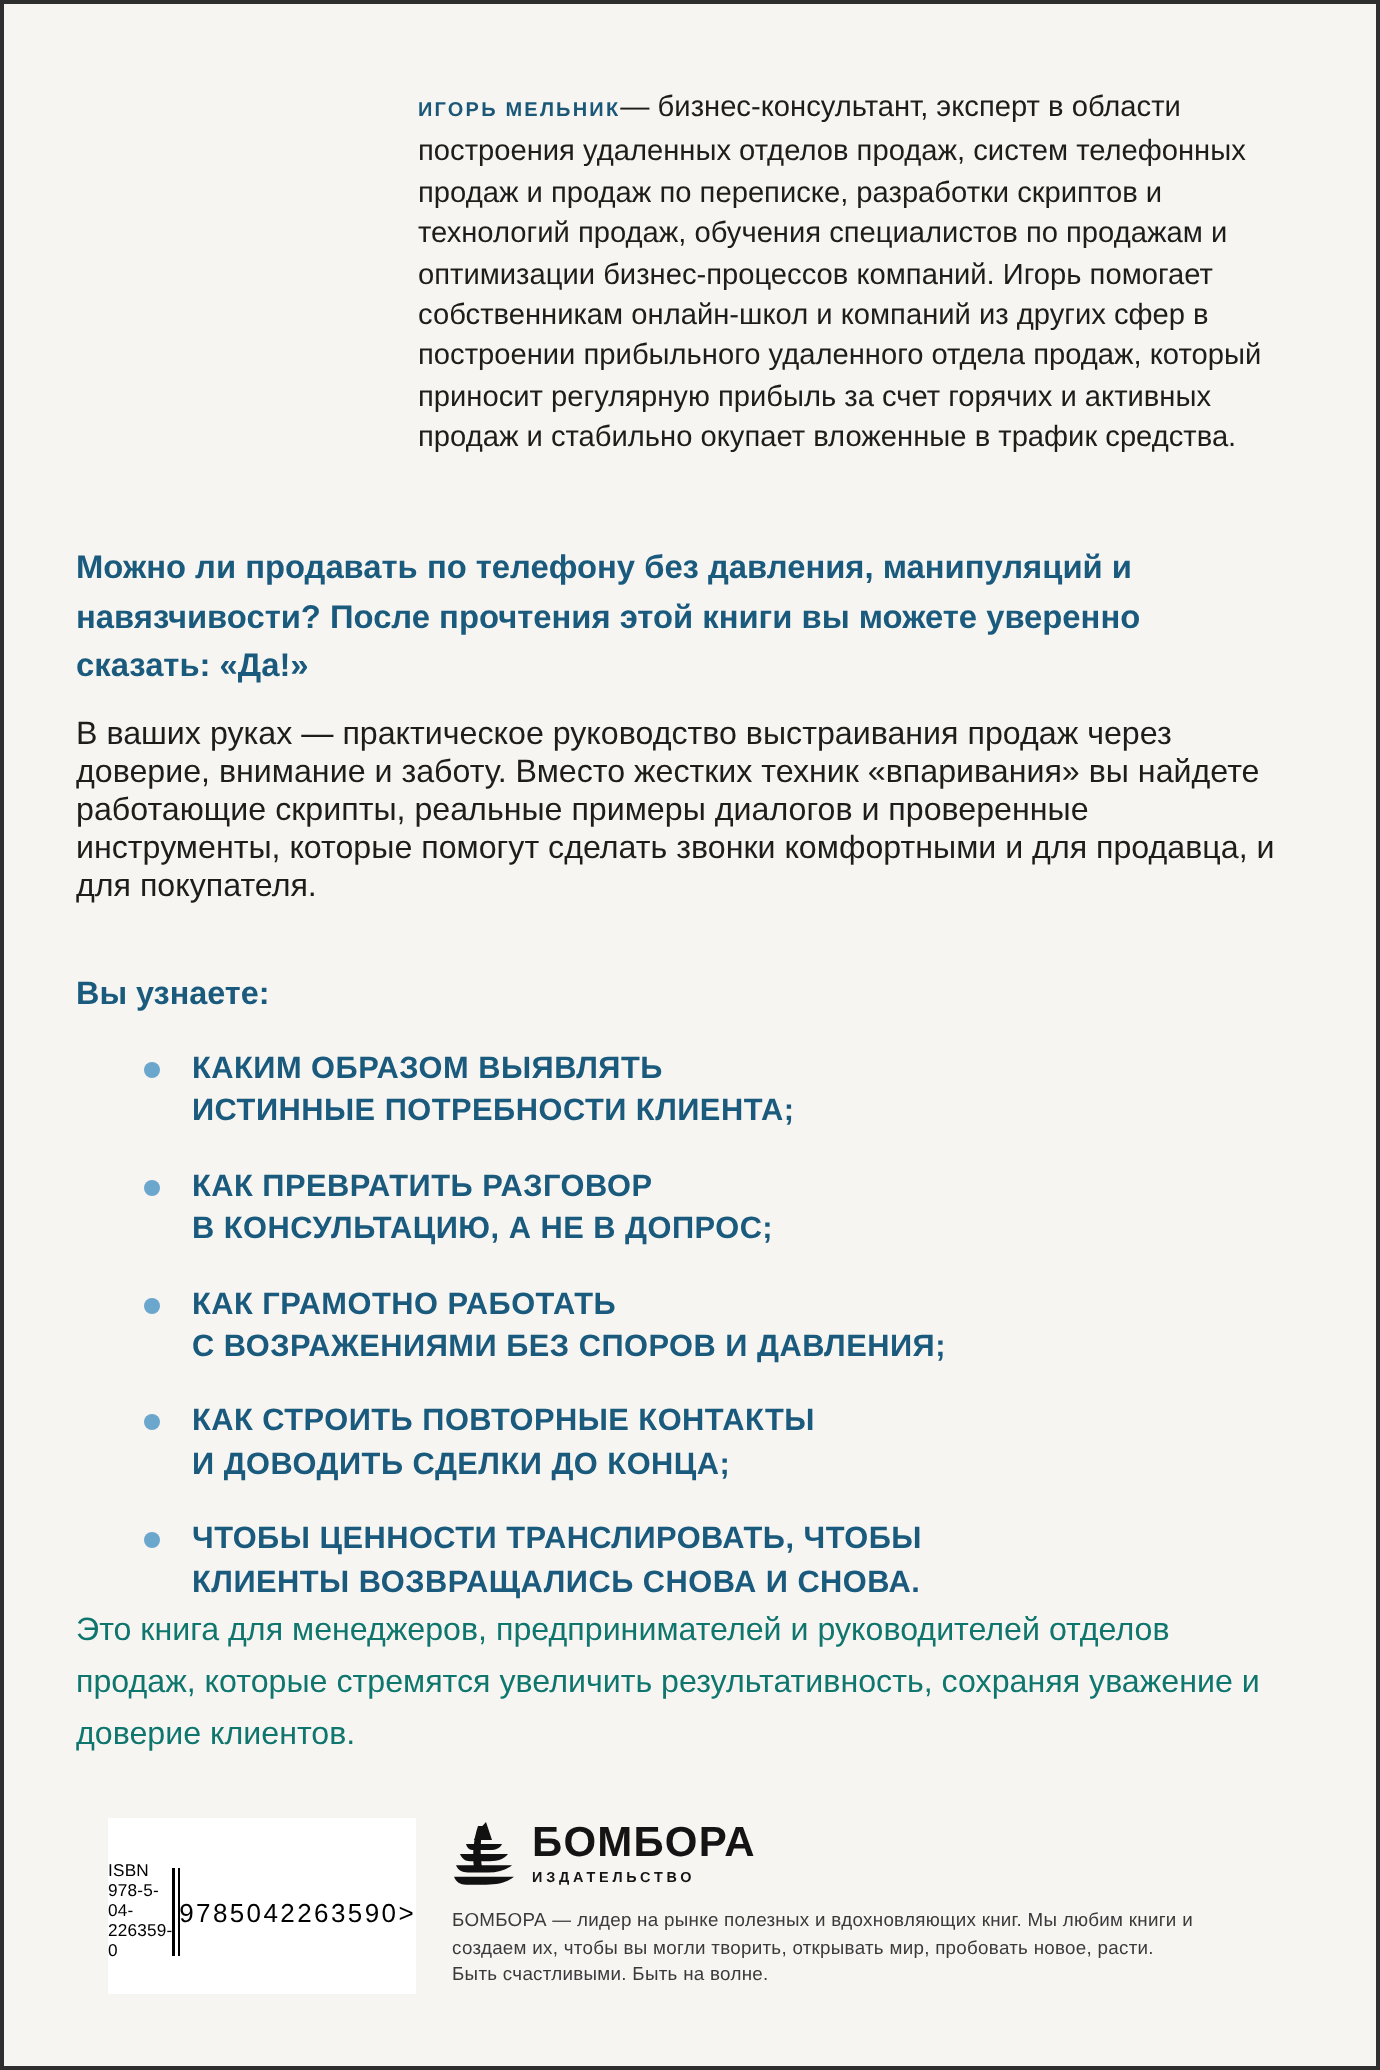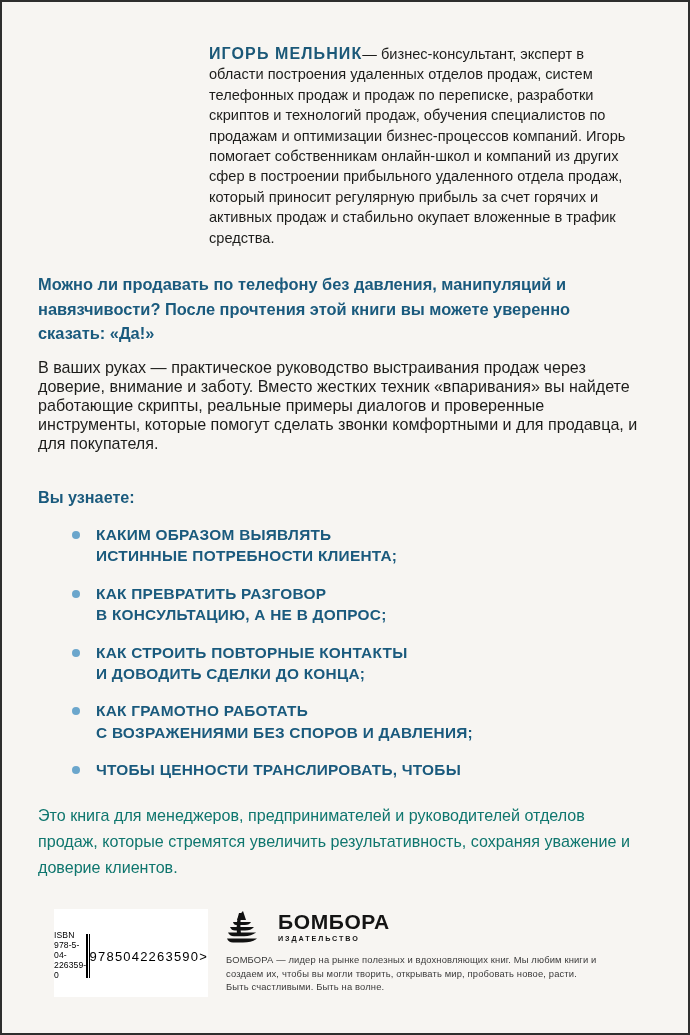--- a/index.html
+++ b/index.html
@@ -26,21 +26,21 @@
     width: 428px;
     font-size: 14.6px;
     line-height: 20.4px;
     color: #1d1d1b;
     text-align: left;
   }
   .author-name {
     font-weight: bold;
     color: #1b5878;
     letter-spacing: 1.1px;
-    font-size: 16px;
+    font-size: 10px;
   }
 
   
   .lead-question {
     position: absolute;
     left: 36px;
     top: 270px;
     width: 600px;
     font-size: 16.4px;
     line-height: 24.6px;
@@ -157,21 +157,21 @@
   
   .publisher-block {
     position: absolute;
     left: 224px;
     top: 908px;
     width: 400px;
   }
   .publisher-logo-row {
     display: flex;
     align-items: center;
-    gap: 20px;
+    gap: 8px;
   }
   .publisher-mark {
     width: 32px;
     height: 34px;
     flex: none;
   }
   .publisher-wordmark {
     display: flex;
     flex-direction: column;
     justify-content: center;
@@ -220,31 +220,32 @@
       <span class="bullet-line">КАКИМ ОБРАЗОМ ВЫЯВЛЯТЬ</span>
       <span class="bullet-line">ИСТИННЫЕ ПОТРЕБНОСТИ КЛИЕНТА;</span>
     </li>
     <li class="bullet-item">
       <span class="bullet-dot"></span>
       <span class="bullet-line">КАК ПРЕВРАТИТЬ РАЗГОВОР</span>
       <span class="bullet-line">В КОНСУЛЬТАЦИЮ, А НЕ В ДОПРОС;</span>
     </li>
     <li class="bullet-item">
       <span class="bullet-dot"></span>
+      <span class="bullet-line">КАК ГРАМОТНО РАБОТАТЬ</span>
+      <span class="bullet-line">С ВОЗРАЖЕНИЯМИ БЕЗ СПОРОВ И ДАВЛЕНИЯ;</span>
+    </li>
+    <li class="bullet-item">
+      <span class="bullet-dot"></span>
       <span class="bullet-line">КАК СТРОИТЬ ПОВТОРНЫЕ КОНТАКТЫ</span>
       <span class="bullet-line">И ДОВОДИТЬ СДЕЛКИ ДО КОНЦА;</span>
     </li>
     <li class="bullet-item">
       <span class="bullet-dot"></span>
-      <span class="bullet-line">КАК ГРАМОТНО РАБОТАТЬ</span>
-      <span class="bullet-line">С ВОЗРАЖЕНИЯМИ БЕЗ СПОРОВ И ДАВЛЕНИЯ;</span>
-    </li>
-    <li class="bullet-item">
-      <span class="bullet-dot"></span>
       <span class="bullet-line">ЧТОБЫ ЦЕННОСТИ ТРАНСЛИРОВАТЬ, ЧТОБЫ</span>
+      <span class="bullet-line">КЛИЕНТЫ ВОЗВРАЩАЛИСЬ СНОВА И СНОВА.</span>
     </li>
   </ul>
 
   <div class="closing-paragraph">Это книга для менеджеров, предпринимателей и руководителей отделов продаж, которые стремятся увеличить результативность, сохраняя уважение и доверие клиентов.</div>
 
   <div class="barcode-panel">
     <div class="isbn-text">ISBN 978-5-04-226359-0</div>
     <div class="barcode-bars"></div>
     <div class="barcode-digits">
       <span>9</span>

